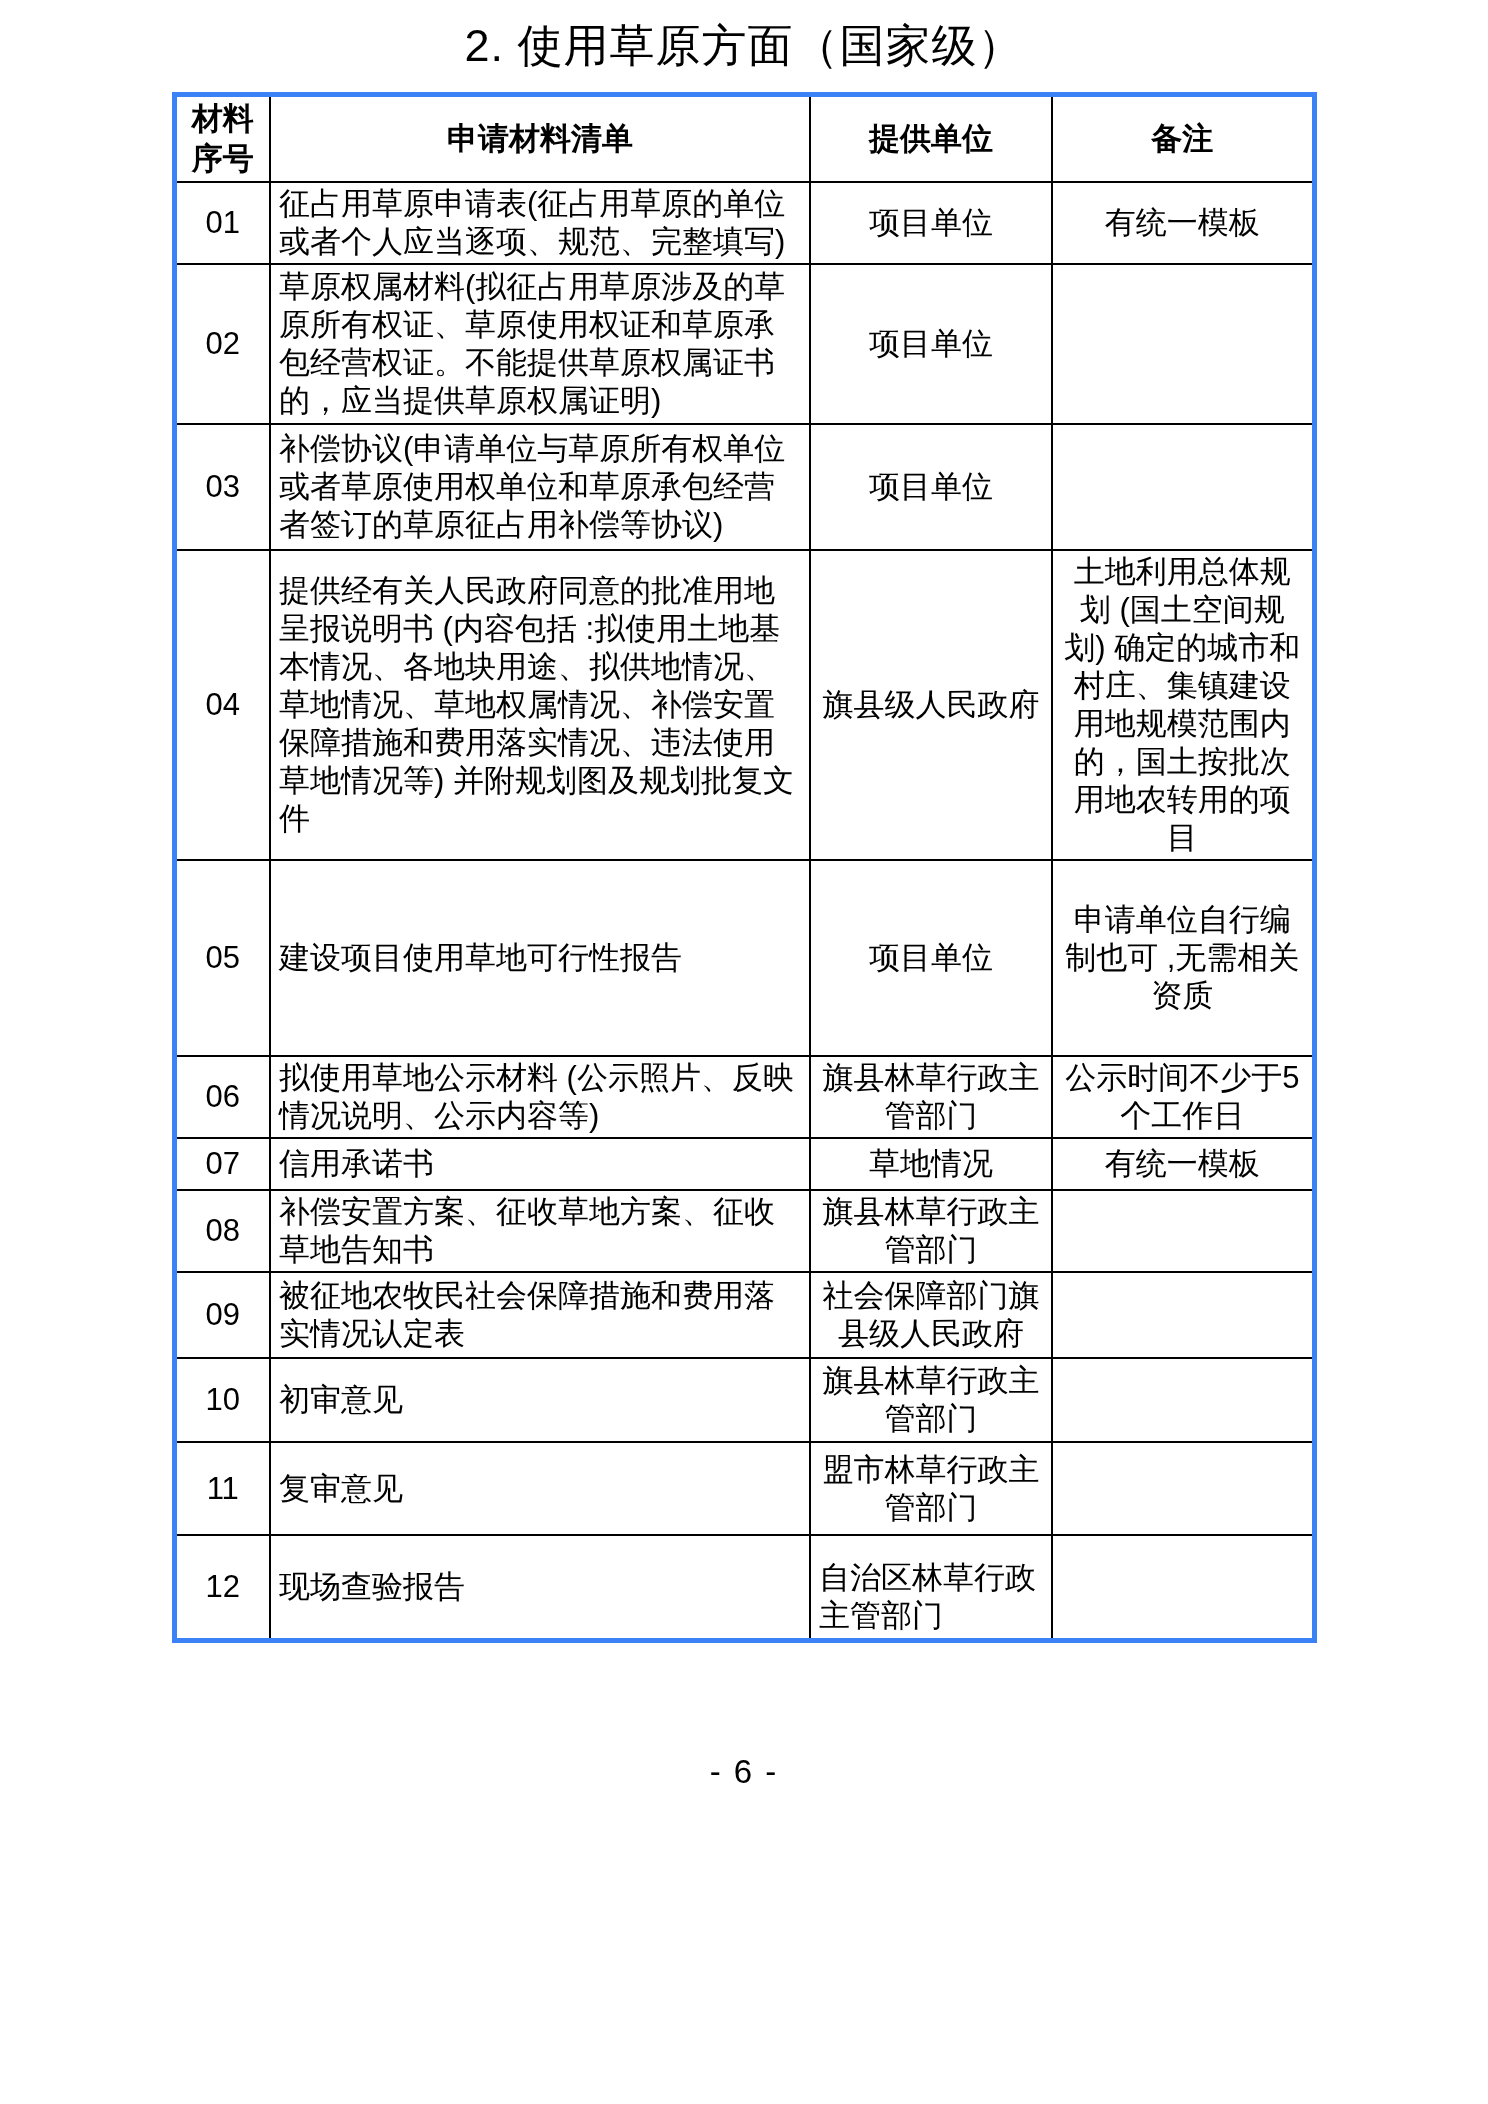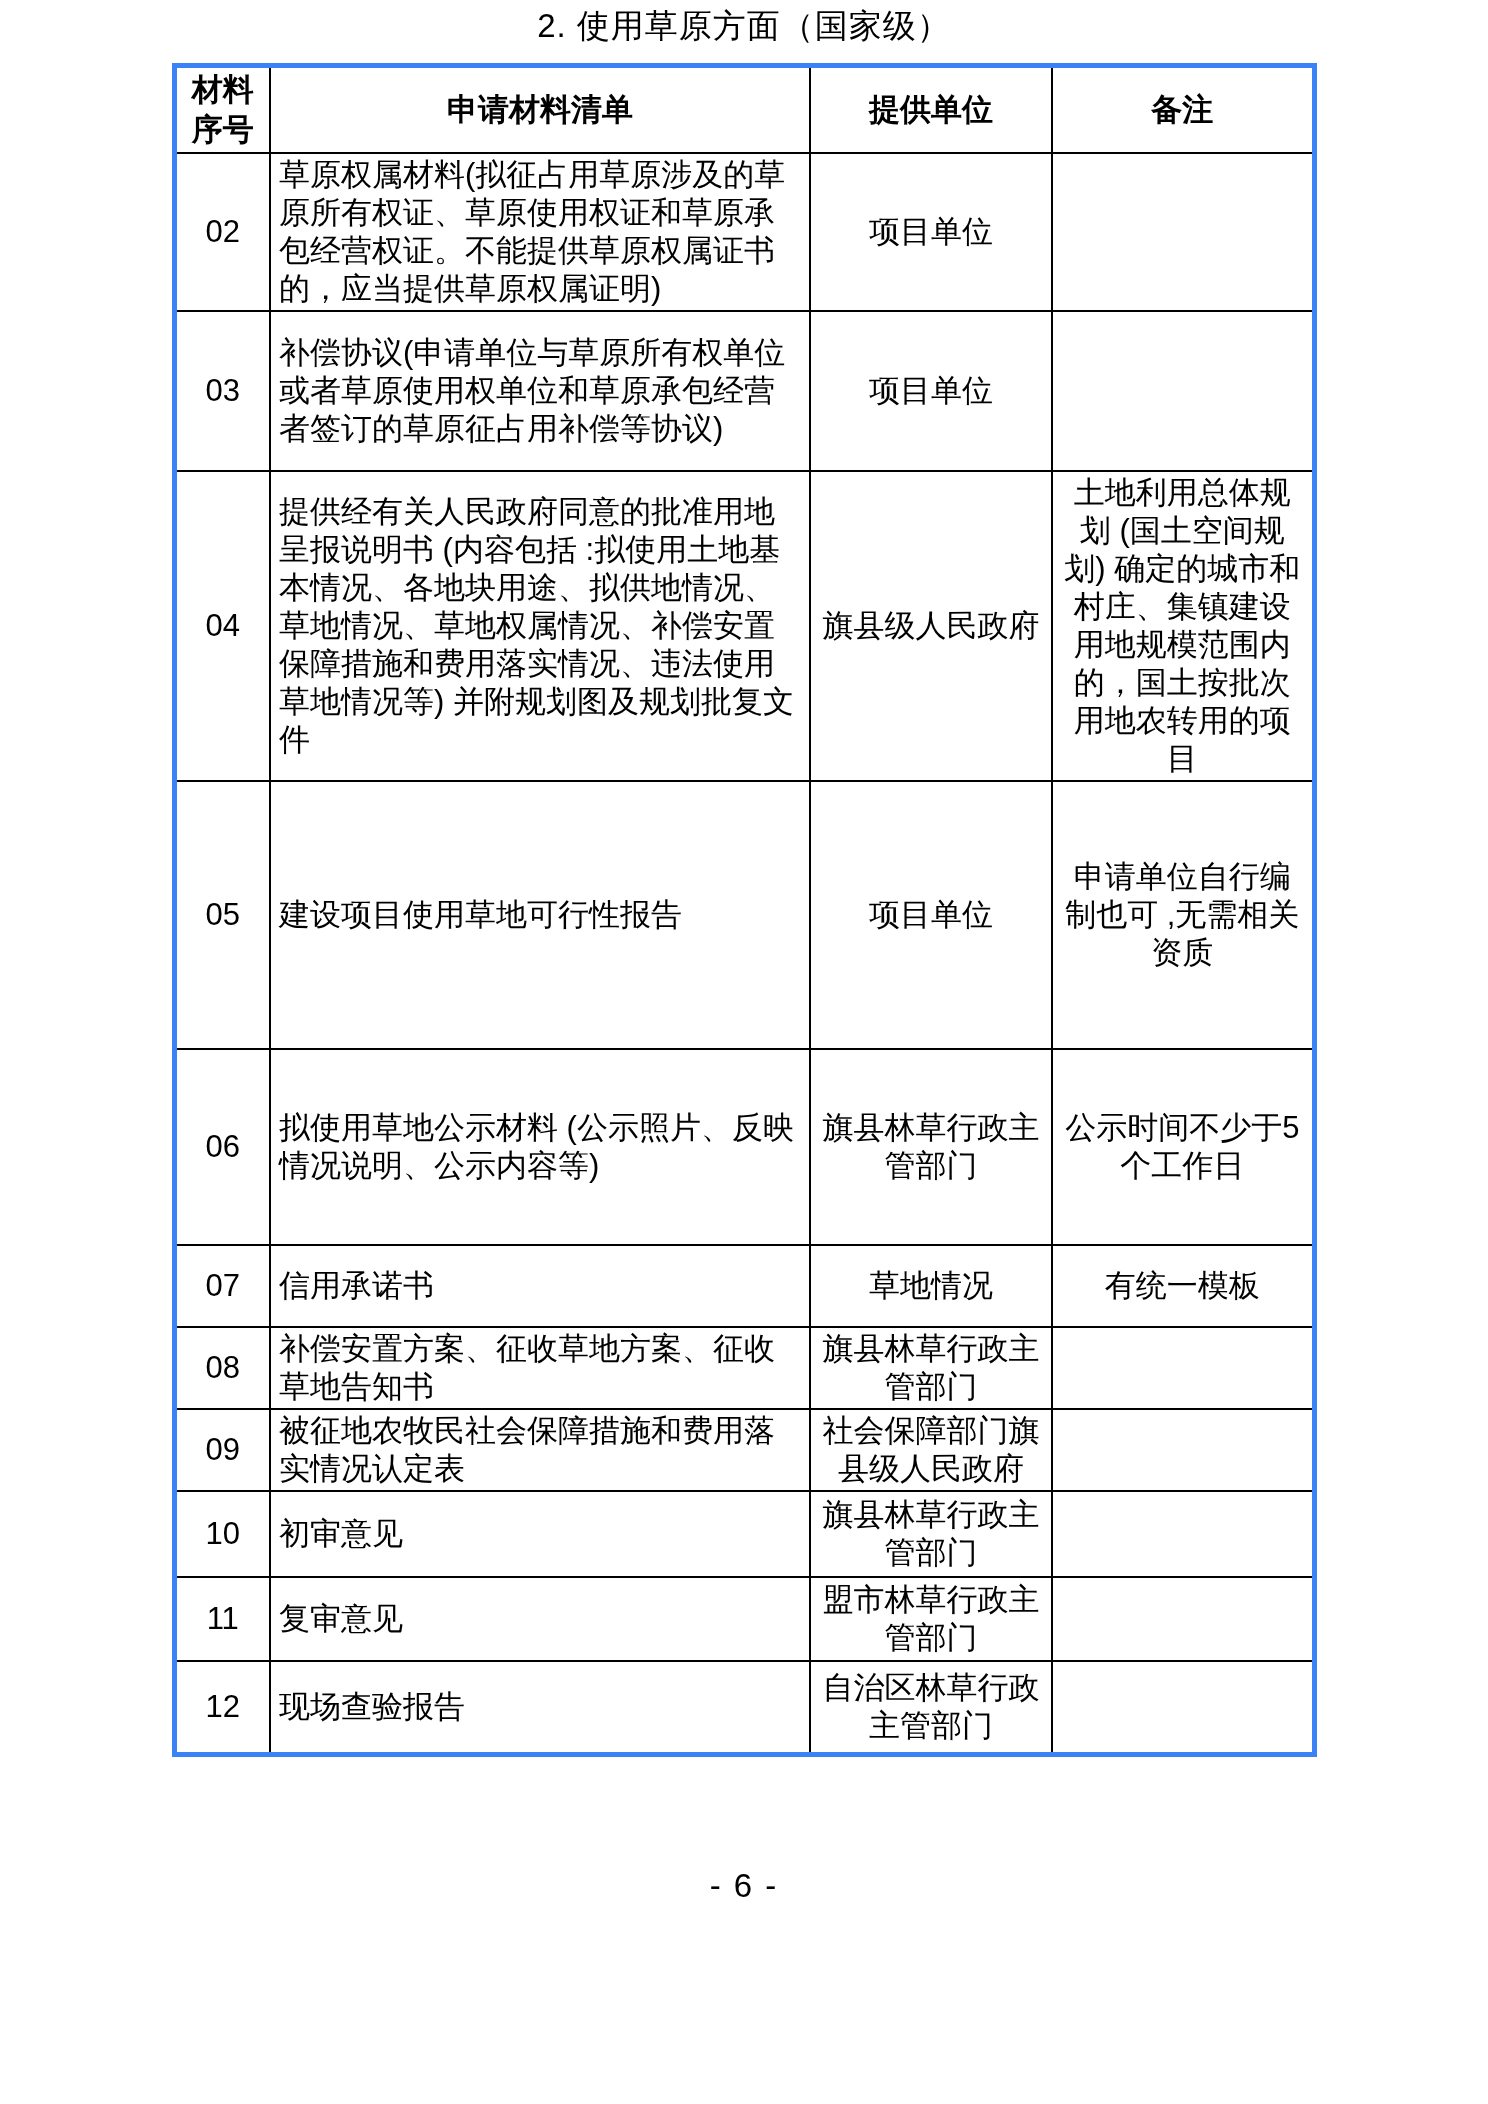--- a/index.html
+++ b/index.html
@@ -13,23 +13,23 @@
     position: relative;
     font-family: "Liberation Sans", "DejaVu Sans", sans-serif;
     color: #000000;
   }
   .page {
     width: 1488px;
     height: 2104px;
     overflow: hidden;
   }
   .title {
-    margin: 4px;
+    margin: 16px;
     text-align: center;
-    font-size: 33px;
+    font-size: 45px;
     font-weight: normal;
     letter-spacing: 1px;
   }
   table.materials-table {
     border-collapse: collapse;
     table-layout: fixed;
     width: 1140px;
     margin: 14px auto 0 auto;
     border: 5px solid #3b82f6;
   }
@@ -108,20 +108,26 @@
       <tr>
         <th>
           <span class="no-header-wrap">材料序号</span>
         </th>
         <th>申请材料清单</th>
         <th>提供单位</th>
         <th>备注</th>
       </tr>
     </thead>
     <tbody>
+  <tr>
+    <td class="col-no">01</td>
+    <td class="col-material">征占用草原申请表(征占用草原的单位或者个人应当逐项、规范、完整填写)</td>
+    <td class="col-provider">项目单位</td>
+    <td class="col-remark">有统一模板</td>
+  </tr>
 
   <tr>
     <td class="col-no">02</td>
     <td class="col-material">草原权属材料(拟征占用草原涉及的草原所有权证、草原使用权证和草原承包经营权证。不能提供草原权属证书的，应当提供草原权属证明)</td>
     <td class="col-provider">项目单位</td>
     <td class="col-remark"></td>
   </tr>
 
   <tr>
     <td class="col-no">03</td>

